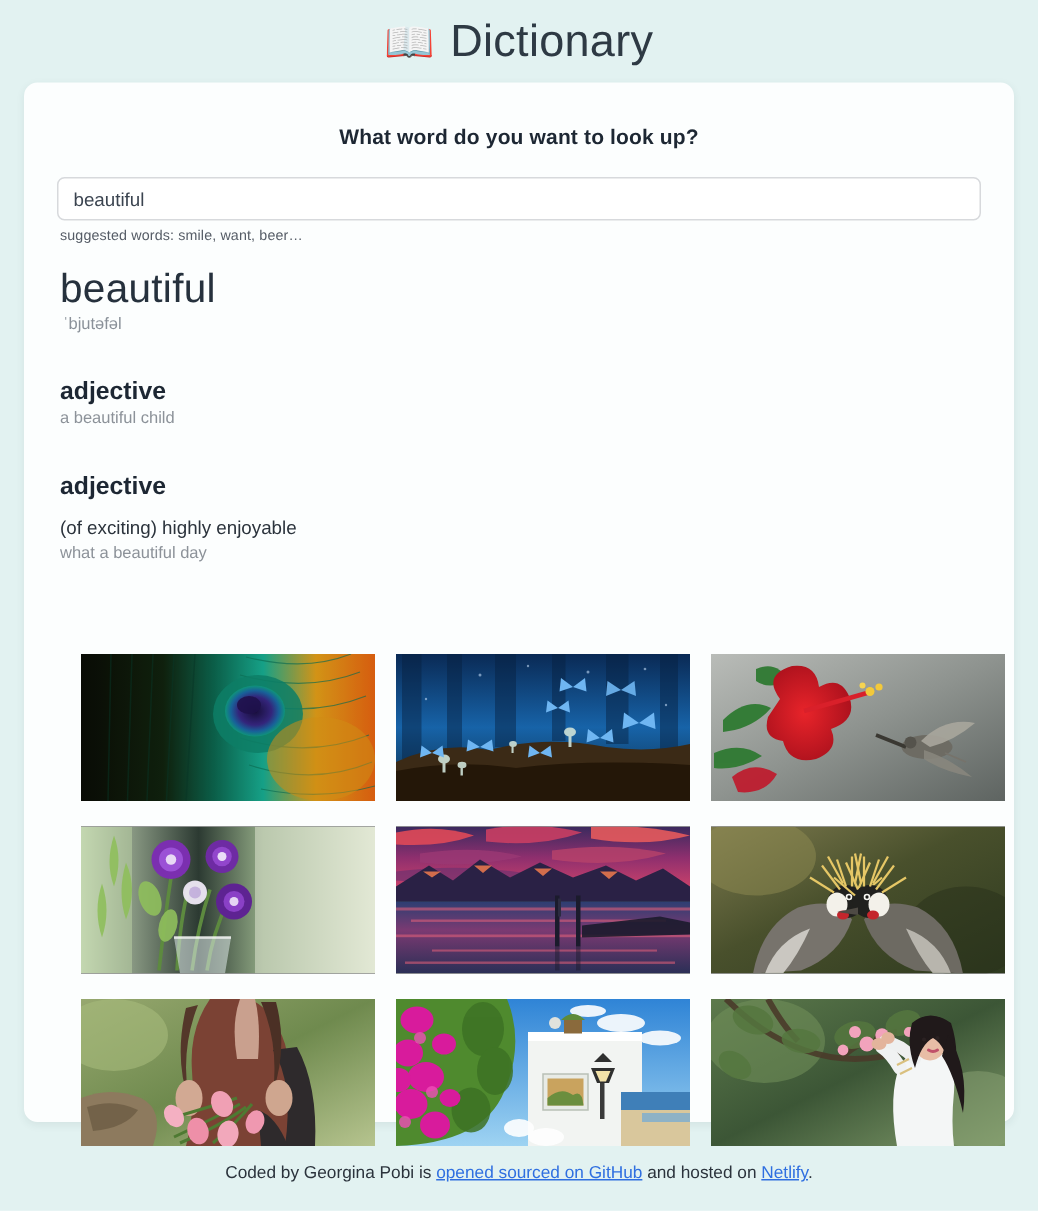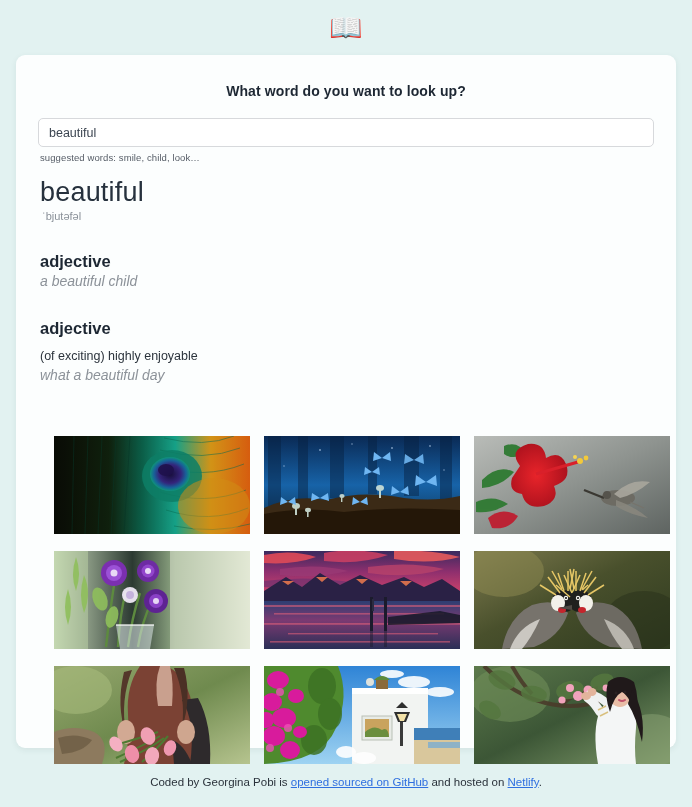--- a/index.html
+++ b/index.html
@@ -95,22 +95,21 @@
     color: #1d2733;
   }
   .definition {
     margin: 11px 0 0 0;
     font-size: 12.5px;
     color: #2b333c;
     line-height: 1.25;
   }
   .example {
     margin: 2px 0 0 0;
-    font-size: 14px;
-    font-style: italic;
+    font-size: 11px;
     color: #8c9299;
   }
   
   .photo-grid {
     position: absolute;
     left: 38px; top: 381px;
     width: 616px;
     display: grid;
     grid-template-columns: repeat(3, 196px);
     grid-auto-rows: 98px;
@@ -138,29 +137,30 @@
     text-decoration: underline;
   }
 </style>
 </head>
 <body>
 
 <div class="page">
 
   <div class="app-header">
     <span class="book-icon">📖</span>
+    <span class="app-title">Dictionary</span>
   </div>
 
   <div class="card">
 
     <h2 class="lookup-heading">What word do you want to look up?</h2>
 
     <div class="search-row">
       <input class="search-input" type="text" value="beautiful" style="">
-      <p class="search-hint">suggested words: smile, child, look…</p>
+      <p class="search-hint">suggested words: smile, want, beer…</p>
     </div>
 
     <div class="results">
       <h1 class="word-title">beautiful</h1>
       <p class="word-phonetic">ˈbjutəfəl</p>
 
       <div class="meaning">
         <h3 class="part-of-speech">adjective</h3>
         <p class="example">a beautiful child</p>
       </div>

